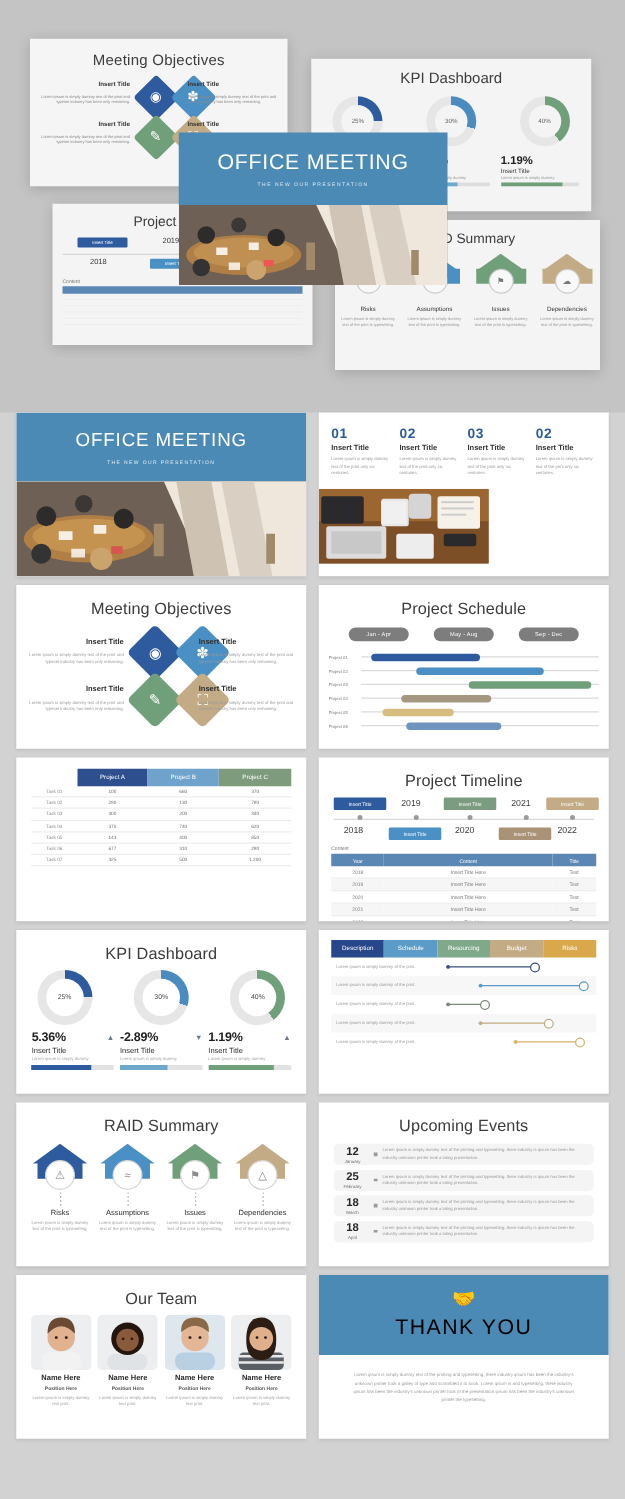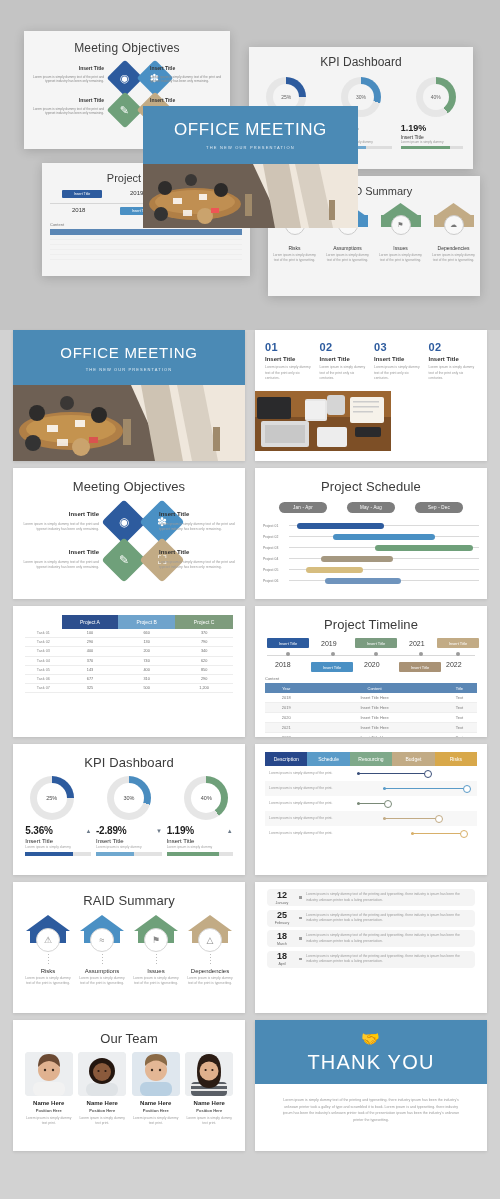--- a/index.html
+++ b/index.html
@@ -241,21 +241,21 @@
   .tm { width:48px; text-align:center; }
   .tm-ph { width:48px; height:44px; border-radius:4px; overflow:hidden; position:relative; background:#e9ecee; }
   .tm-n { font-size:6px; font-weight:700; color:#2a2a2a; margin-top:4px; }
   .tm-p { font-size:4px; font-weight:700; color:#555; margin-top:1.5px; }
   .tm-d { font-size:3.4px; color:#a2a2a2; line-height:1.6; margin-top:3px; }
 
   
   .ty-band { height:64px; background:#4b8ab5; display:flex; flex-direction:column;
              align-items:center; justify-content:center; }
   .ty-ic { font-size:15px; color:#dfeefa; line-height:1; margin-bottom:5px; }
-  .ty-band h2 { color:#ffffff; font-size:20px; font-weight:400; letter-spacing:1.2px; }
+  .ty-band h2 { color:#000000; font-size:17px; font-weight:400; letter-spacing:1.2px; }
   .ty-body { padding:13px 26px 0 26px; font-size:3.6px; color:#9a9a9a;
              line-height:1.85; text-align:center; }
 </style>
 </head>
 <body>
 
 <div class="page">
 
   <div class="hero">
     <div class="hero-inner">
@@ -855,20 +855,21 @@
               </div>
             <div class="raid2c">△</div>
             <div class="raid2dots"></div>
             <div class="raid2n">Dependencies</div>
             <div class="raid2d">Lorem ipsum is simply dummy text of the print is typesetting.</div>
           </div>
         </div>
       </div>
 
       <div class="slide">
+        <div class="s-title">Upcoming Events</div>
         <div class="ue">
           <div class="ue-row">
             <div class="ue-date">
               <div class="ue-d">12</div>
               <div class="ue-m">January</div>
             </div>
             <div class="ue-txt"><span class="ue-bullet"></span><span>Lorem ipsum is simply dummy text of the printing and typesetting. there industry is ipsum has been the industry unknown printer took a lating presentation.</span></div>
           </div>
           <div class="ue-row">
             <div class="ue-date">

